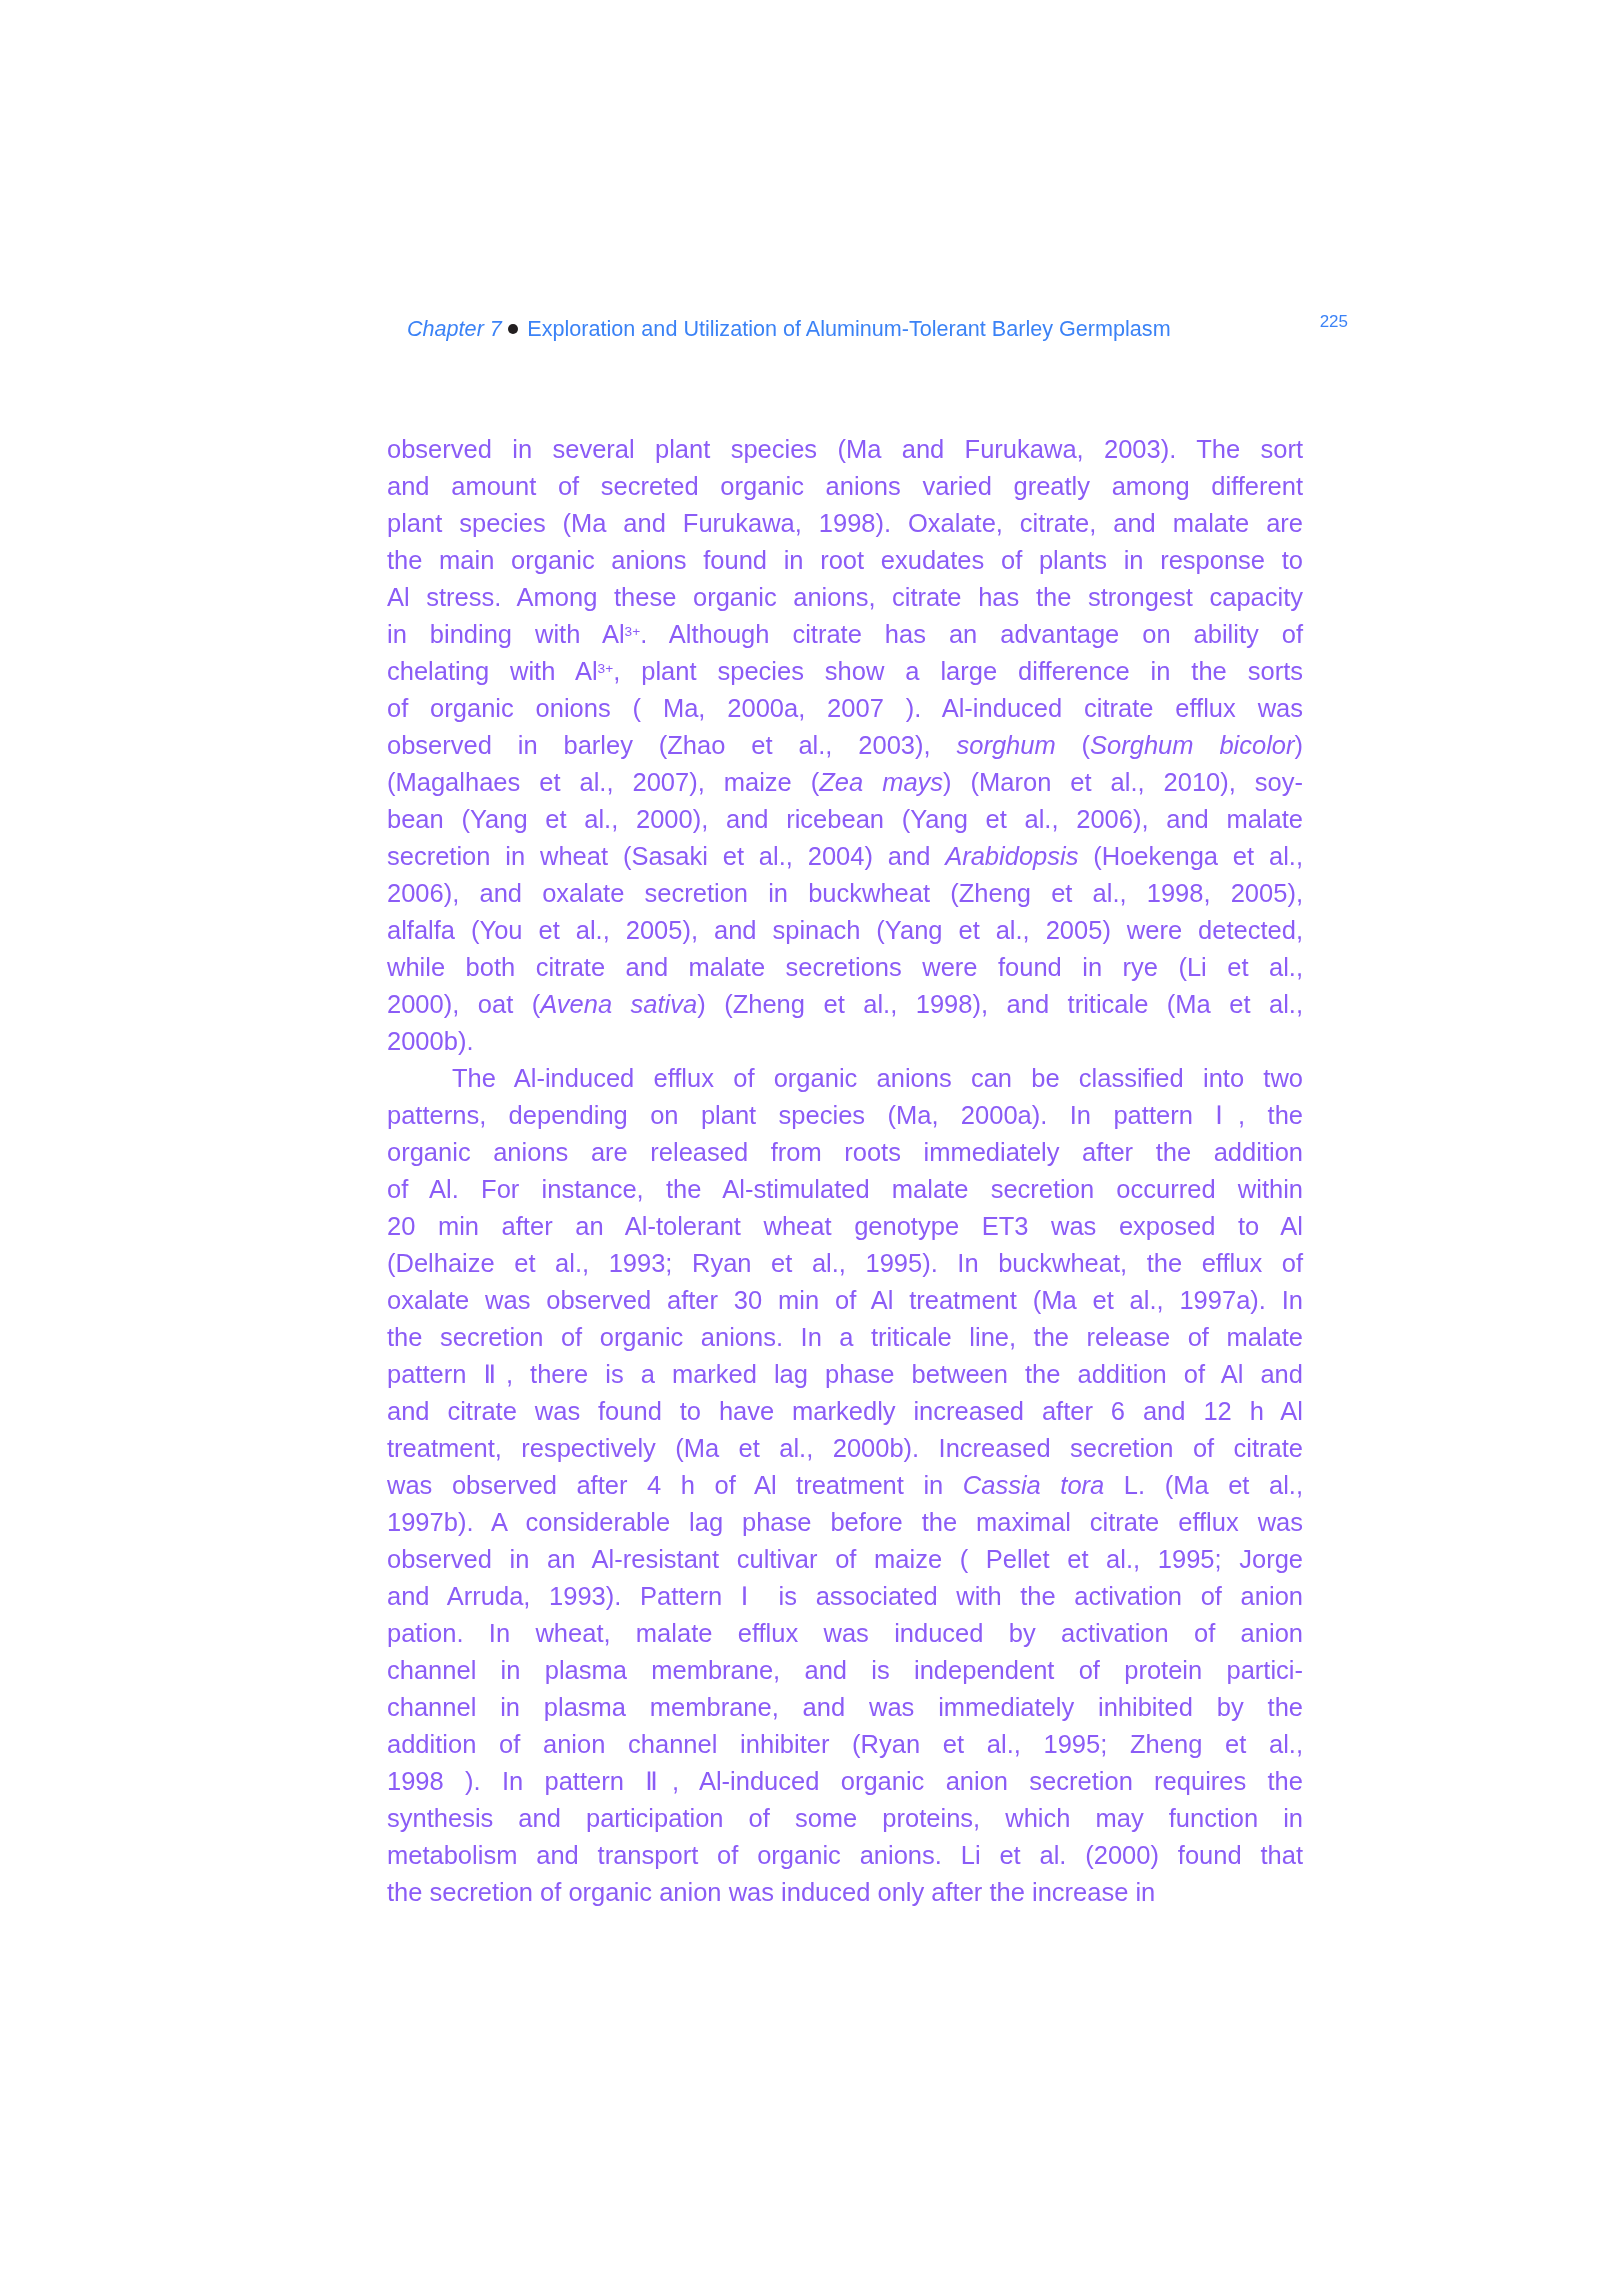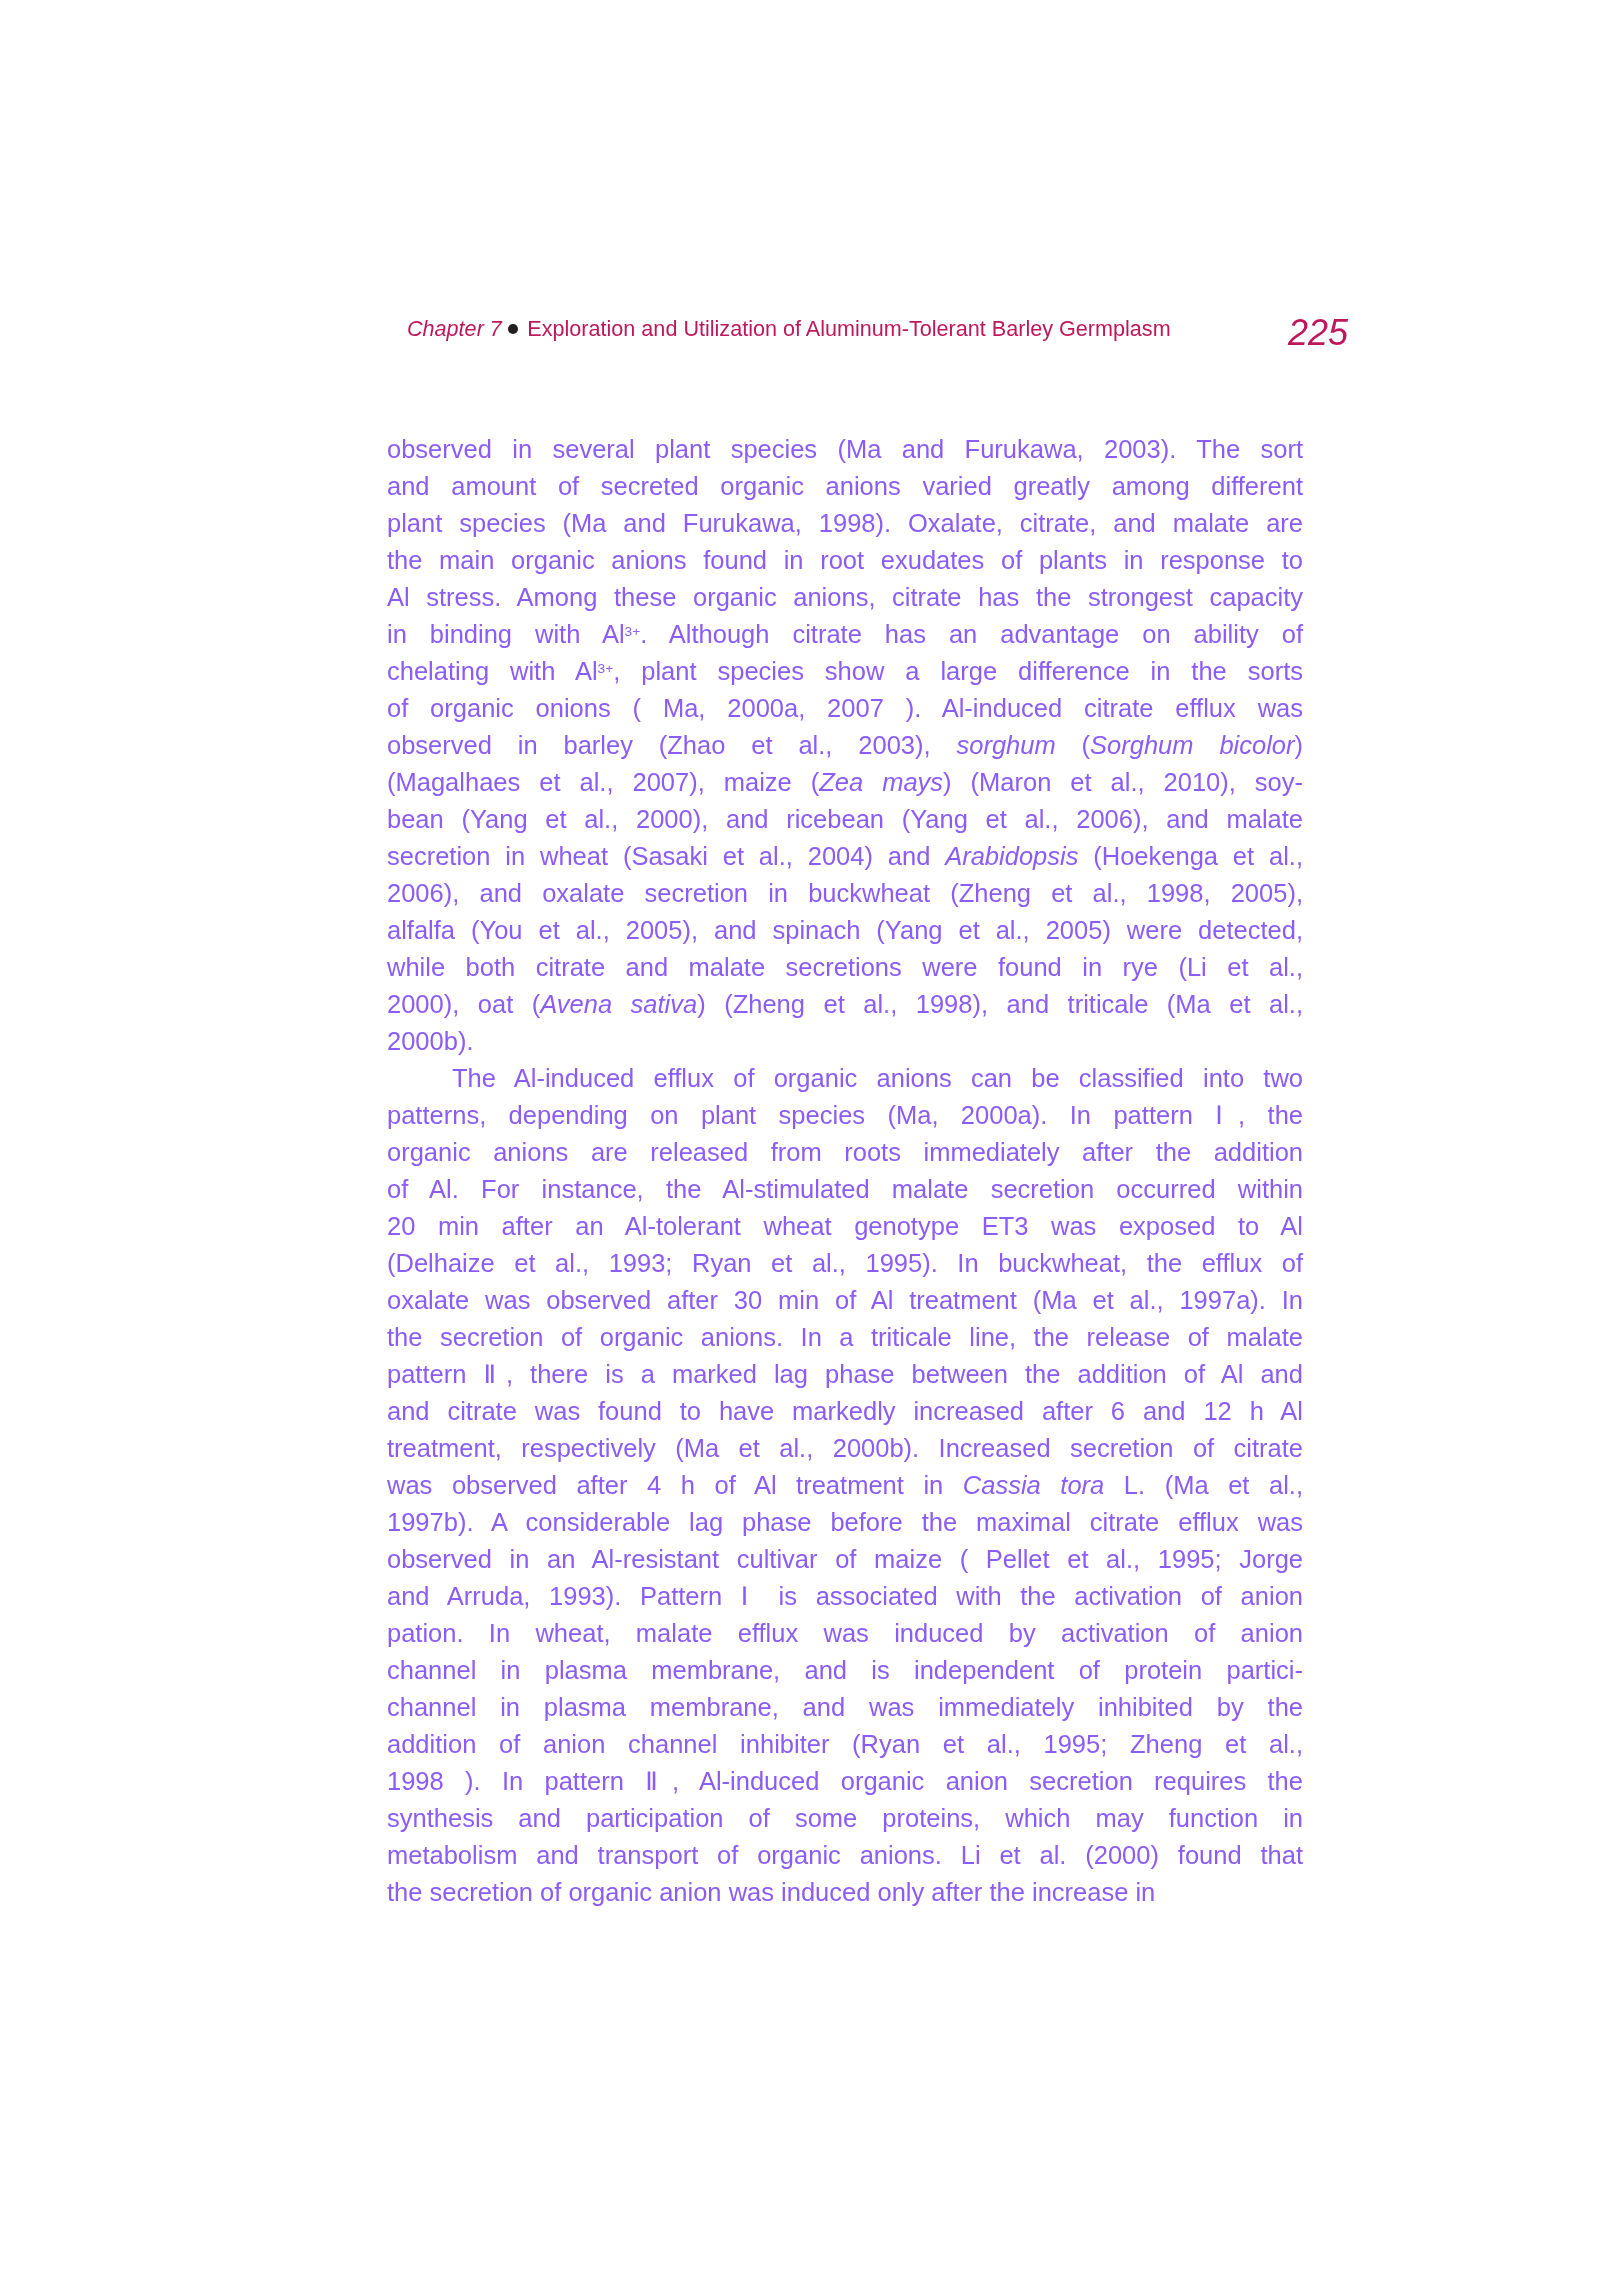--- a/index.html
+++ b/index.html
@@ -1,24 +1,24 @@
 <!DOCTYPE html>
 <html><head>
 <meta charset="utf-8">
 <style>
   html, body { margin: 0; padding: 0; background: #ffffff; }
   body { width: 1620px; height: 2292px; position: relative; overflow: hidden; color: #231f20; }
   .header {
     position: absolute; left: 407px; top: 316px; width: 941px; height: 35px;
-    font-family: "Liberation Sans", sans-serif; font-size: 21.6px; color: #be185d;
+    font-family: "Liberation Sans", sans-serif; font-size: 21.6px; color: #3b82f6;
     white-space: nowrap;
   }
   .header .chap { font-style: italic; }
   .header .bullet { display: inline-block; width: 9.8px; height: 9.8px; border-radius: 50%; background: #231f20; margin: 0 9.8px 2px 5.9px; vertical-align: middle; }
-  .header .pagenum { position: absolute; right: 0px; top: -3.9px; font-size: 36px; font-style: italic; }
+  .header .pagenum { position: absolute; right: 0px; top: -3.9px; font-size: 17px; }
   .body-text {
     position: absolute; left: 387px; top: 431px; width: 916px;
     font-family: "Liberation Sans", sans-serif; font-size: 25.5px; line-height: 37px;
     color: #8b5cf6;
   }
   .line { display: block; height: 37px; white-space: nowrap; text-align: justify; text-align-last: justify; }
   .line.last { text-align-last: left; }
   .line.indent { padding-left: 65px; }
   .it { font-style: italic; }
   sup { font-size: 13.7px; vertical-align: top; position: relative; top: -2.9px; }

